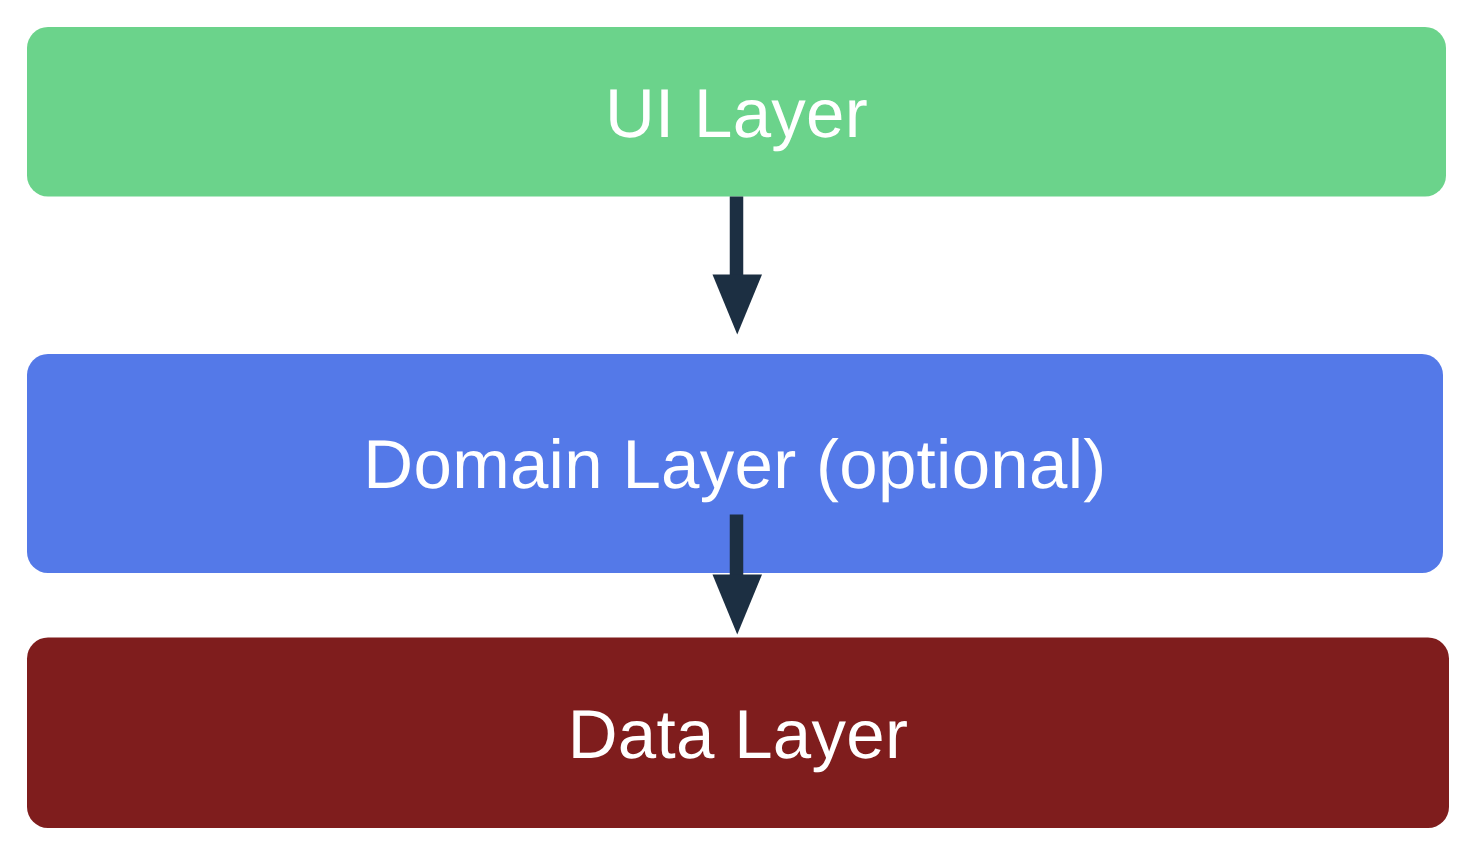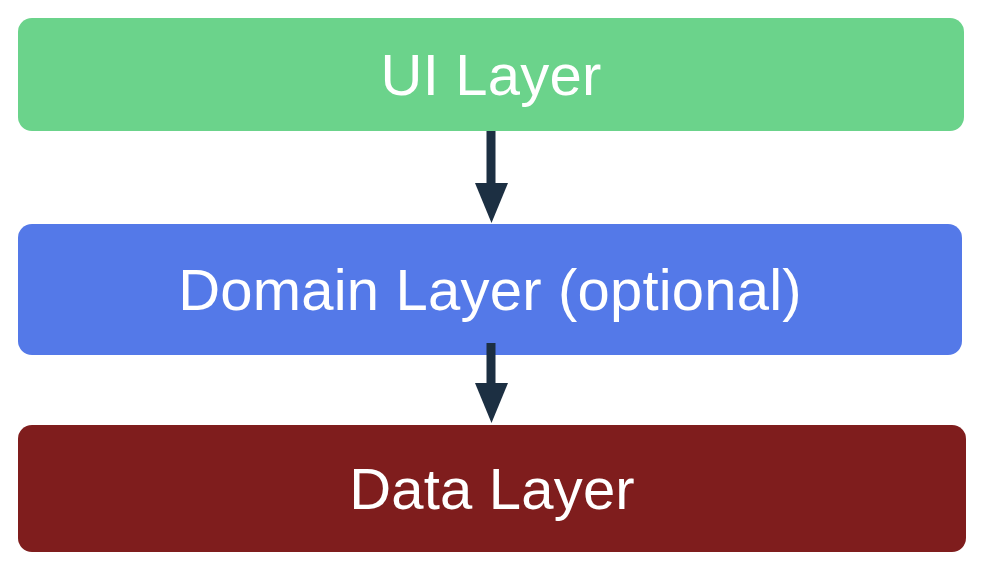--- a/index.html
+++ b/index.html
@@ -22,39 +22,39 @@
     position: absolute;
     display: flex;
     align-items: center;
     justify-content: center;
     border-radius: 14px;
     box-sizing: border-box;
   }
   .layer-label {
     font-family: "Liberation Sans", sans-serif;
     font-weight: 300;
-    font-size: 58px;
+    font-size: 46px;
     line-height: 1;
     letter-spacing: 0.2px;
     color: #ffffff;
     white-space: nowrap;
     -webkit-font-smoothing: antialiased;
   }
   #ui-layer-box {
     left: 18px;
     top: 18px;
     width: 946px;
     height: 113px;
     background: #6BD38B;
   }
   #domain-layer-box {
     left: 18px;
-    top: 224px;
+    top: 236px;
     width: 944px;
-    height: 131px;
+    height: 146px;
     background: #5479E8;
     text-align: right;
   }
   #data-layer-box {
     left: 18px;
     top: 425px;
     width: 948px;
     height: 127px;
     background: #1C2F42;
   }

